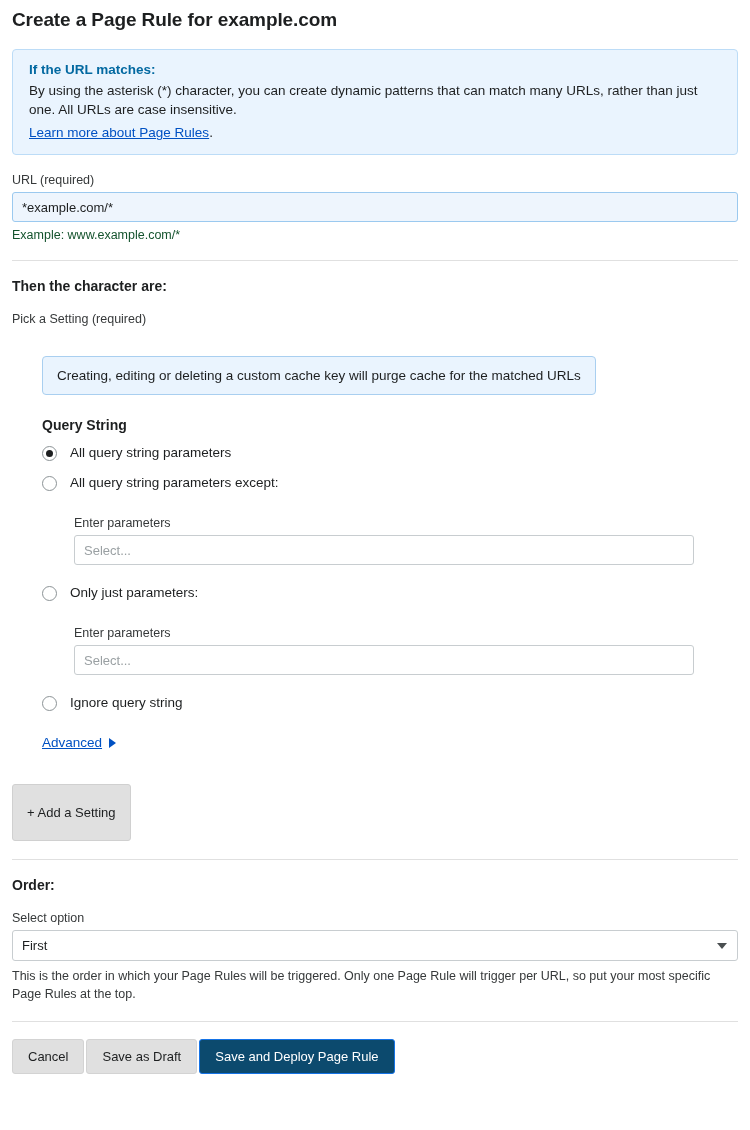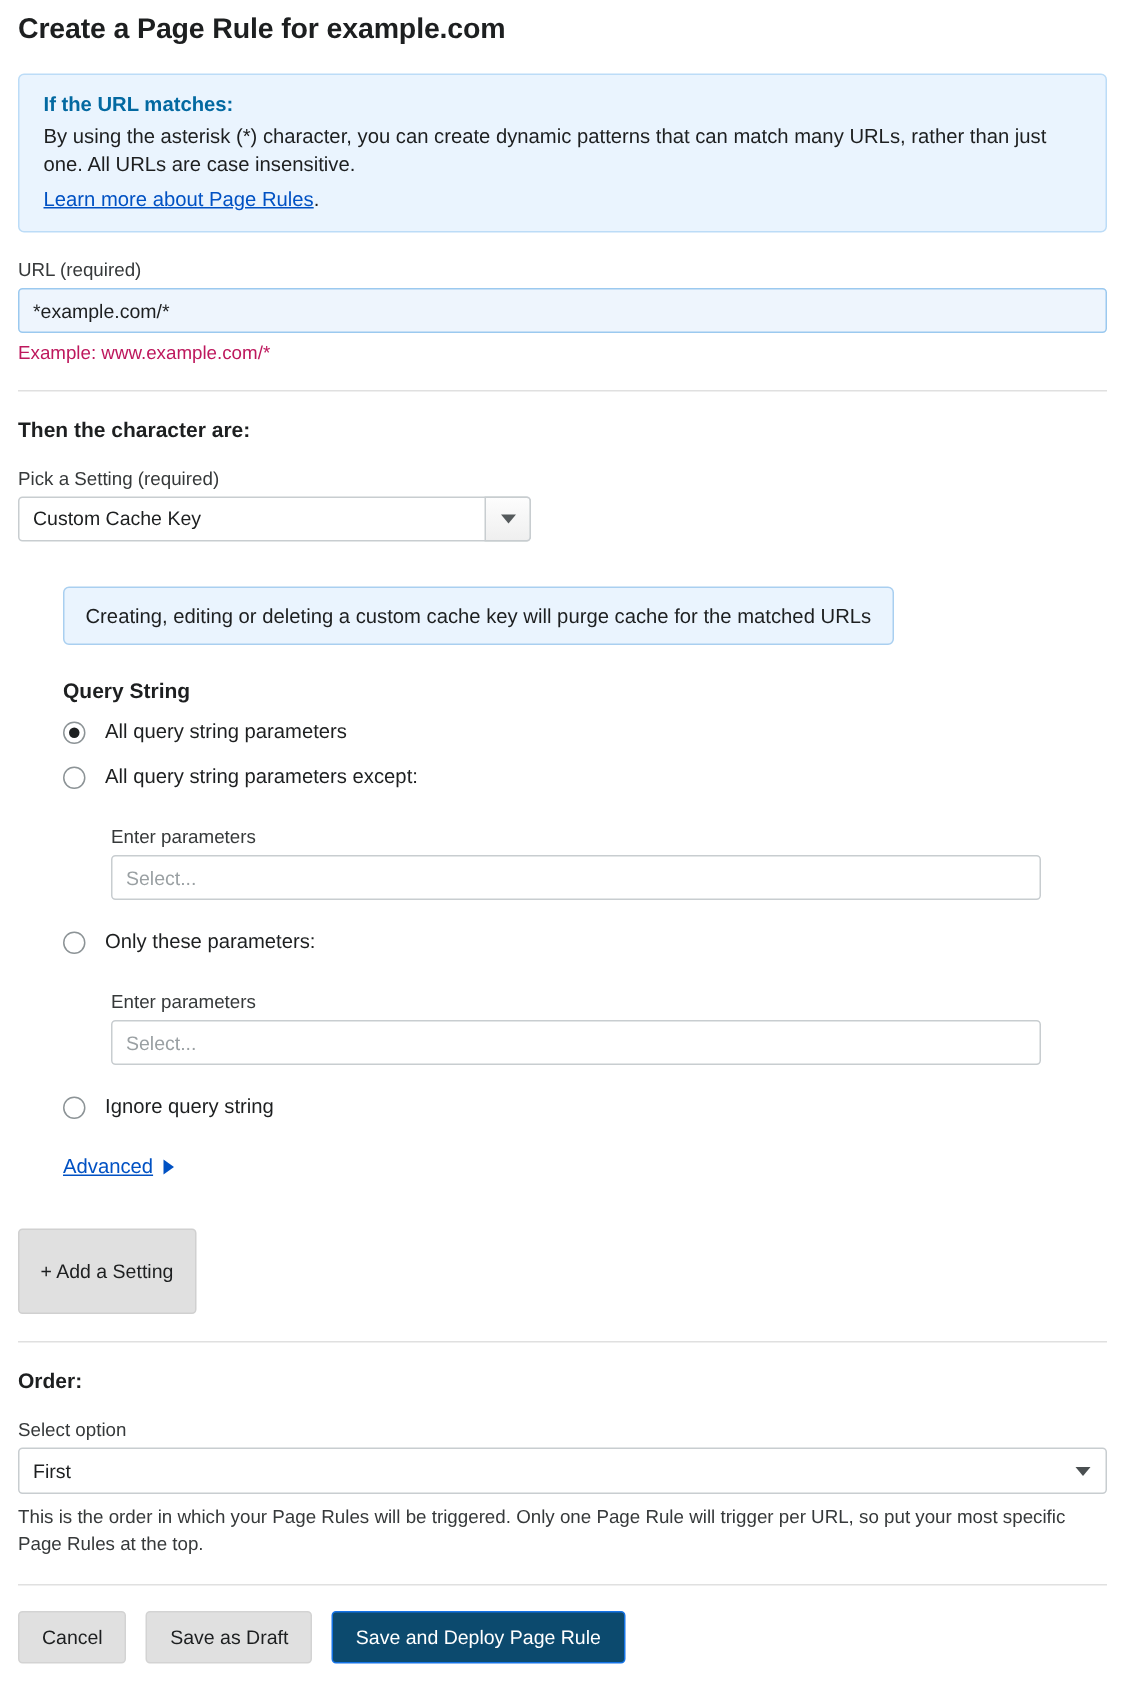--- a/index.html
+++ b/index.html
@@ -78,21 +78,21 @@
     background: #eef5fd;
     border-radius: 3px;
     padding: 0 9px;
     font-size: 13px;
     color: #1d1f20;
     font-family: "Liberation Sans", sans-serif;
     outline: none;
   }
   .help-text {
     font-size: 12.5px;
-    color: #be185d;
+    color: #14532d;
     margin-top: 6px;
   }
 
   .divider {
     border: 0;
     border-top: 1px solid #e0e0e0;
     margin: 18px 0 0 0;
   }
 
   .section-heading {
@@ -287,21 +287,21 @@
   .order-help {
     font-size: 12.5px;
     line-height: 18px;
     color: #36393a;
     margin-top: 6px;
   }
 
   .footer {
     display: flex;
     align-items: center;
-    gap: 13px;
+    gap: 2px;
     margin-top: 17px;
   }
   .btn {
     font-family: "Liberation Sans", sans-serif;
     font-size: 13px;
     border-radius: 3px;
     padding: 9px 15px;
     cursor: pointer;
     border: 1px solid transparent;
   }
@@ -331,26 +331,20 @@
 
   <div class="field-label">URL (required)</div>
   <input class="text-input" type="text" value="*example.com/*" style="">
   <div class="help-text">Example: www.example.com/*</div>
 
   <hr class="divider">
 
   <div class="section-heading">Then the character are:</div>
 
   <div class="field-label">Pick a Setting (required)</div>
-  <div class="select-wrap">
-    <div class="select-box">Custom Cache Key</div>
-    <div class="select-arrow-btn">
-      <span class="caret-down"></span>
-    </div>
-  </div>
 
   <div class="setting-body">
 
     <div class="purge-note">Creating, editing or deleting a custom cache key will purge cache for the matched URLs</div>
 
     <div class="sub-heading">Query String</div>
 
     <div class="radio-row">
       <span class="radio checked"></span>
       <span class="radio-label">All query string parameters</span>
@@ -364,21 +358,21 @@
     </div>
     <div class="param-block">
       <div class="param-label">Enter parameters</div>
       <input class="param-input" type="text" placeholder="Select..." style="">
     </div>
 
     <div class="spacer-20"></div>
 
     <div class="radio-row">
       <span class="radio"></span>
-      <span class="radio-label">Only these parameters:</span>
+      <span class="radio-label">Only just parameters:</span>
     </div>
     <div class="param-block">
       <div class="param-label">Enter parameters</div>
       <input class="param-input" type="text" placeholder="Select..." style="">
     </div>
 
     <div class="spacer-20"></div>
 
     <div class="radio-row">
       <span class="radio"></span>

